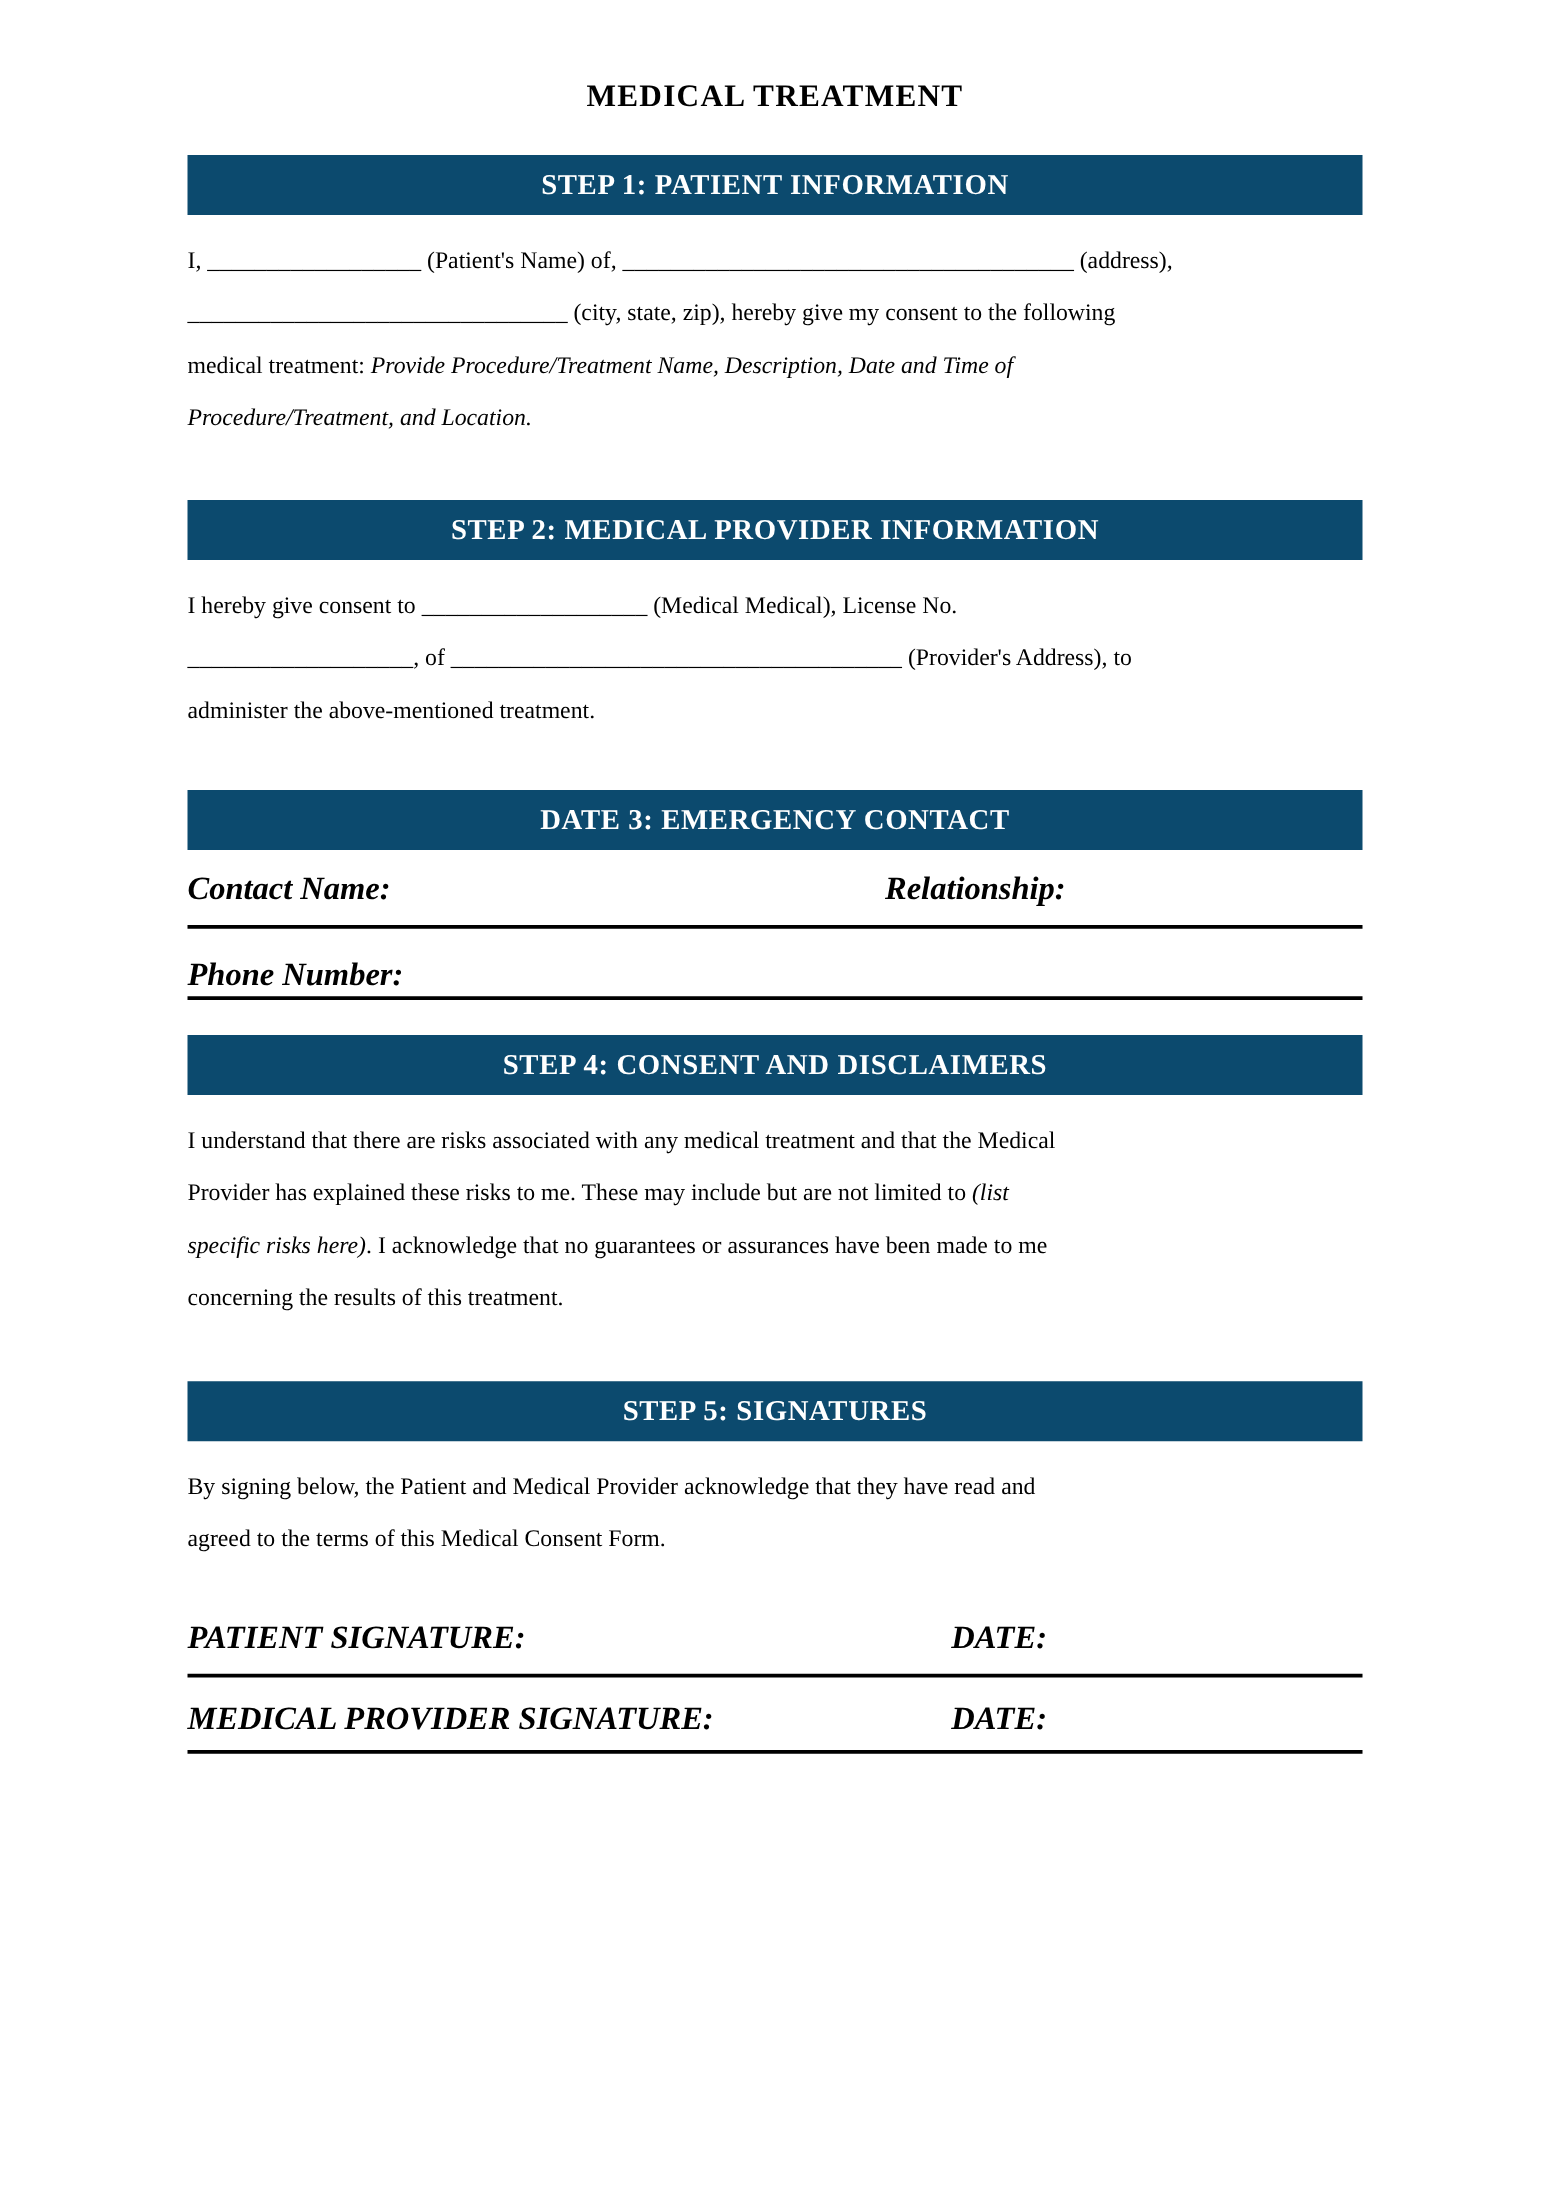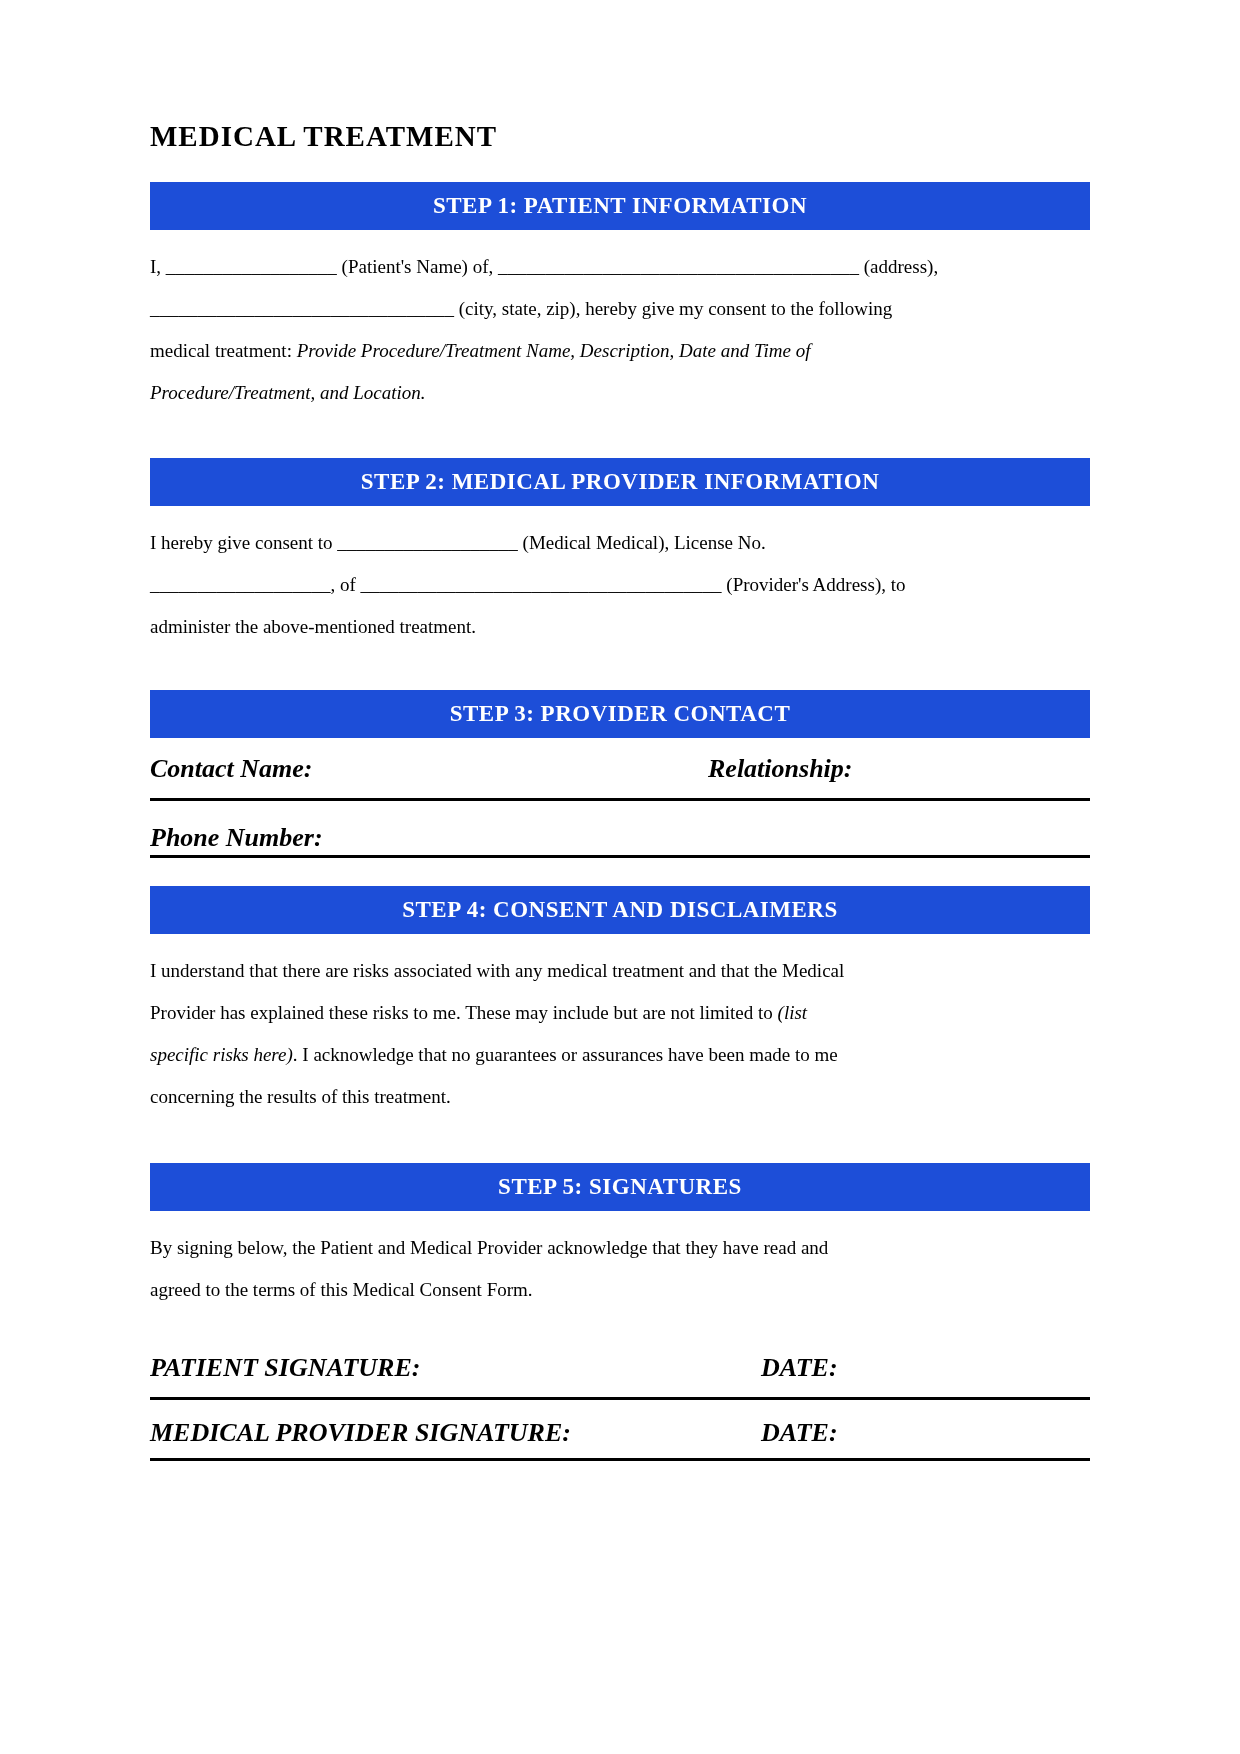--- a/index.html
+++ b/index.html
@@ -6,29 +6,29 @@
   html,body { background:#ffffff; }
   .page {
     position:relative;
     width:1240px; height:1754px;
     background:#ffffff; color:#000000;
     font-family:"Liberation Serif","DejaVu Serif",serif;
     padding:0 150px;
     overflow:hidden;
   }
   .title-small {
-    margin-top:120px; text-align:left;
-    font-weight:bold; font-size:29px; line-height:32px; letter-spacing:1px;
+    margin-top:62px; text-align:center;
+    font-weight:bold; font-size:25px; line-height:32px; letter-spacing:1px;
   }
   .title-big {
     margin-top:4px; text-align:center;
     font-weight:bold; font-size:48px; line-height:56px; letter-spacing:1px;
   }
   .bar {
-    height:48px; background:#1d4ed8; color:#ffffff;
+    height:48px; background:#0c4a6e; color:#ffffff;
     text-align:center; font-weight:bold; font-size:23px; line-height:48px;
     letter-spacing:0.5px;
   }
   .bar-1 { margin-top:30px; }
   .bar-2 { margin-top:44px; }
   .bar-3 { margin-top:42px; }
   .bar-4 { margin-top:28px; }
   .bar-5 { margin-top:45px; }
   .para { margin-top:16px; font-size:19px; }
   .line { line-height:42px; white-space:nowrap; }
@@ -62,21 +62,21 @@
     <div class="line"><span class="it">Procedure/Treatment, and Location.</span></div>
   </div>
 
   <div class="bar bar-2">STEP 2: MEDICAL PROVIDER INFORMATION</div>
   <div class="para">
     <div class="line"><span>I hereby give consent to </span><span class="blank">___________________</span><span> (Medical Medical), License No.</span></div>
     <div class="line"><span class="blank">___________________</span><span>, of </span><span class="blank">______________________________________</span><span> (Provider's Address), to</span></div>
     <div class="line"><span>administer the above-mentioned treatment.</span></div>
   </div>
 
-  <div class="bar bar-3">STEP 3: PROVIDER CONTACT</div>
+  <div class="bar bar-3">DATE 3: EMERGENCY CONTACT</div>
   <div class="field-row row-contact">
     <span>Contact Name:</span>
     <span class="col2">Relationship:</span>
   </div>
   <div class="field-row row-phone">
     <span>Phone Number:</span>
   </div>
 
   <div class="bar bar-4">STEP 4: CONSENT AND DISCLAIMERS</div>
   <div class="para">

